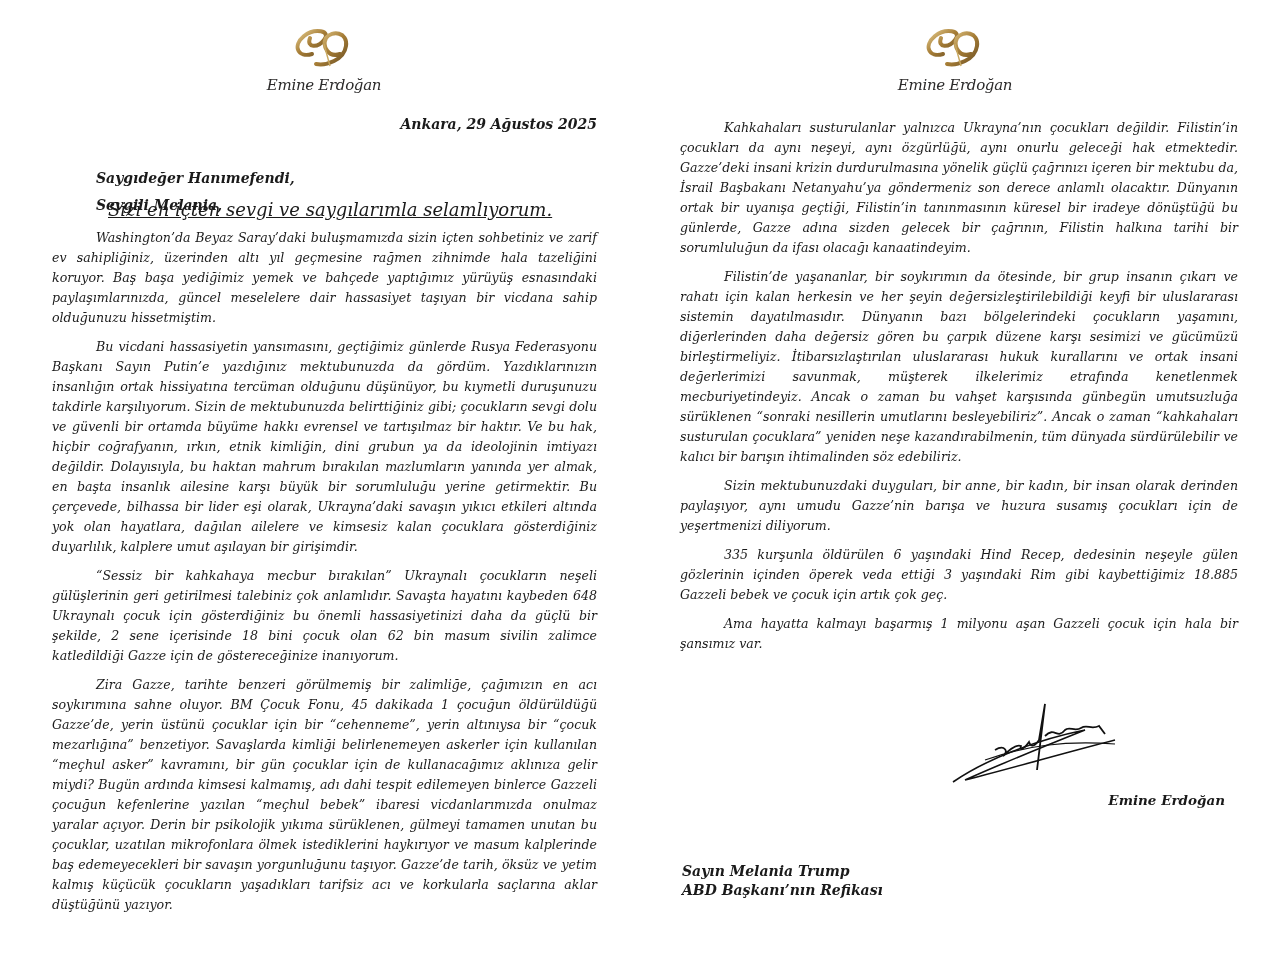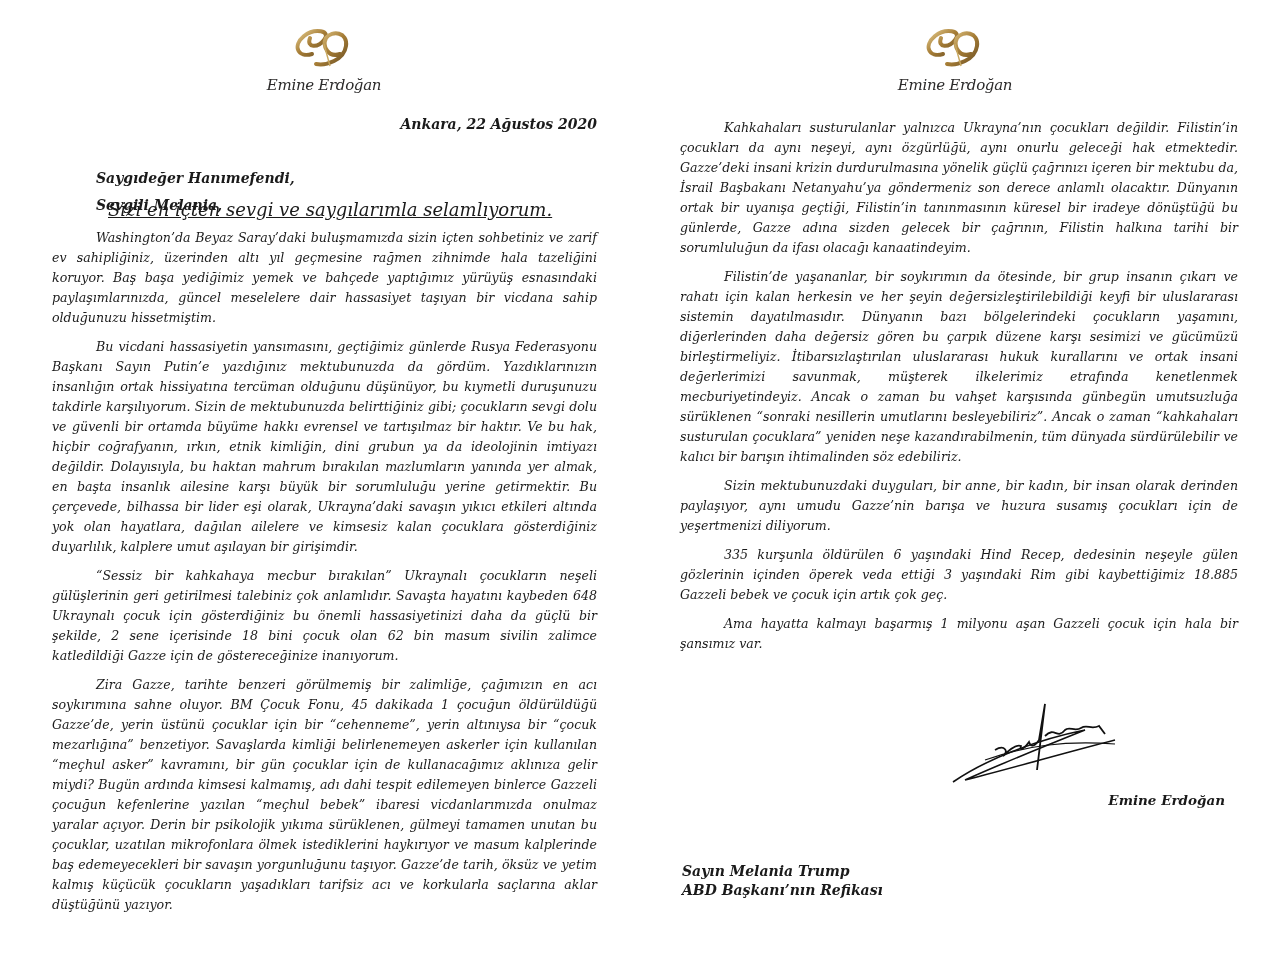--- a/index.html
+++ b/index.html
@@ -37,21 +37,21 @@
           <stop offset="1" stop-color="#6e5226"></stop>
         </linearGradient>
       </defs>
       <path d="M58 30 C44 34 38 22 50 12 C60 4 78 6 70 16 C64 24 52 24 56 14" fill="none" stroke="url(#gold1)" stroke-width="4" stroke-linecap="round"></path>
       <path d="M62 40 C72 42 90 36 92 22 C94 8 78 6 72 14 C68 22 74 34 86 30" fill="none" stroke="url(#gold1)" stroke-width="4" stroke-linecap="round"></path>
       <path d="M70 20 L76 42" stroke="#c8a860" stroke-width="1.4"></path>
     </svg>
     <div class="logo-name">Emine Erdoğan</div>
   </div>
 
-  <div class="date">Ankara, 22 Ağustos 2020</div>
+  <div class="date">Ankara, 29 Ağustos 2025</div>
   <div class="salutation" style="top:145px">Saygıdeğer Hanımefendi,</div>
   <div class="salutation" style="top:172px">Sevgili Melania,</div>
   <div class="greet">Sizi en içten sevgi ve saygılarımla selamlıyorum.</div>
 
   <div class="col" style="top:228px">
     <p>Washington’da Beyaz Saray’daki buluşmamızda sizin içten sohbetiniz ve zarif ev sahipliğiniz, üzerinden altı yıl geçmesine rağmen zihnimde hala tazeliğini koruyor. Baş başa yediğimiz yemek ve bahçede yaptığımız yürüyüş esnasındaki paylaşımlarınızda, güncel meselelere dair hassasiyet taşıyan bir vicdana sahip olduğunuzu hissetmiştim.</p>
     <p>Bu vicdani hassasiyetin yansımasını, geçtiğimiz günlerde Rusya Federasyonu Başkanı Sayın Putin’e yazdığınız mektubunuzda da gördüm. Yazdıklarınızın insanlığın ortak hissiyatına tercüman olduğunu düşünüyor, bu kıymetli duruşunuzu takdirle karşılıyorum. Sizin de mektubunuzda belirttiğiniz gibi; çocukların sevgi dolu ve güvenli bir ortamda büyüme hakkı evrensel ve tartışılmaz bir haktır. Ve bu hak, hiçbir coğrafyanın, ırkın, etnik kimliğin, dini grubun ya da ideolojinin imtiyazı değildir. Dolayısıyla, bu haktan mahrum bırakılan mazlumların yanında yer almak, en başta insanlık ailesine karşı büyük bir sorumluluğu yerine getirmektir. Bu çerçevede, bilhassa bir lider eşi olarak, Ukrayna’daki savaşın yıkıcı etkileri altında yok olan hayatlara, dağılan ailelere ve kimsesiz kalan çocuklara gösterdiğiniz duyarlılık, kalplere umut aşılayan bir girişimdir.</p>
     <p>“Sessiz bir kahkahaya mecbur bırakılan” Ukraynalı çocukların neşeli gülüşlerinin geri getirilmesi talebiniz çok anlamlıdır. Savaşta hayatını kaybeden 648 Ukraynalı çocuk için gösterdiğiniz bu önemli hassasiyetinizi daha da güçlü bir şekilde, 2 sene içerisinde 18 bini çocuk olan 62 bin masum sivilin zalimce katledildiği Gazze için de göstereceğinize inanıyorum.</p>
     <p>Zira Gazze, tarihte benzeri görülmemiş bir zalimliğe, çağımızın en acı soykırımına sahne oluyor. BM Çocuk Fonu, 45 dakikada 1 çocuğun öldürüldüğü Gazze’de, yerin üstünü çocuklar için bir “cehenneme”, yerin altınıysa bir “çocuk mezarlığına” benzetiyor. Savaşlarda kimliği belirlenemeyen askerler için kullanılan “meçhul asker” kavramını, bir gün çocuklar için de kullanacağımız aklınıza gelir miydi? Bugün ardında kimsesi kalmamış, adı dahi tespit edilemeyen binlerce Gazzeli çocuğun kefenlerine yazılan “meçhul bebek” ibaresi vicdanlarımızda onulmaz yaralar açıyor. Derin bir psikolojik yıkıma sürüklenen, gülmeyi tamamen unutan bu çocuklar, uzatılan mikrofonlara ölmek istediklerini haykırıyor ve masum kalplerinde baş edemeyecekleri bir savaşın yorgunluğunu taşıyor. Gazze’de tarih, öksüz ve yetim kalmış küçücük çocukların yaşadıkları tarifsiz acı ve korkularla saçlarına aklar düştüğünü yazıyor.</p>
   </div>

